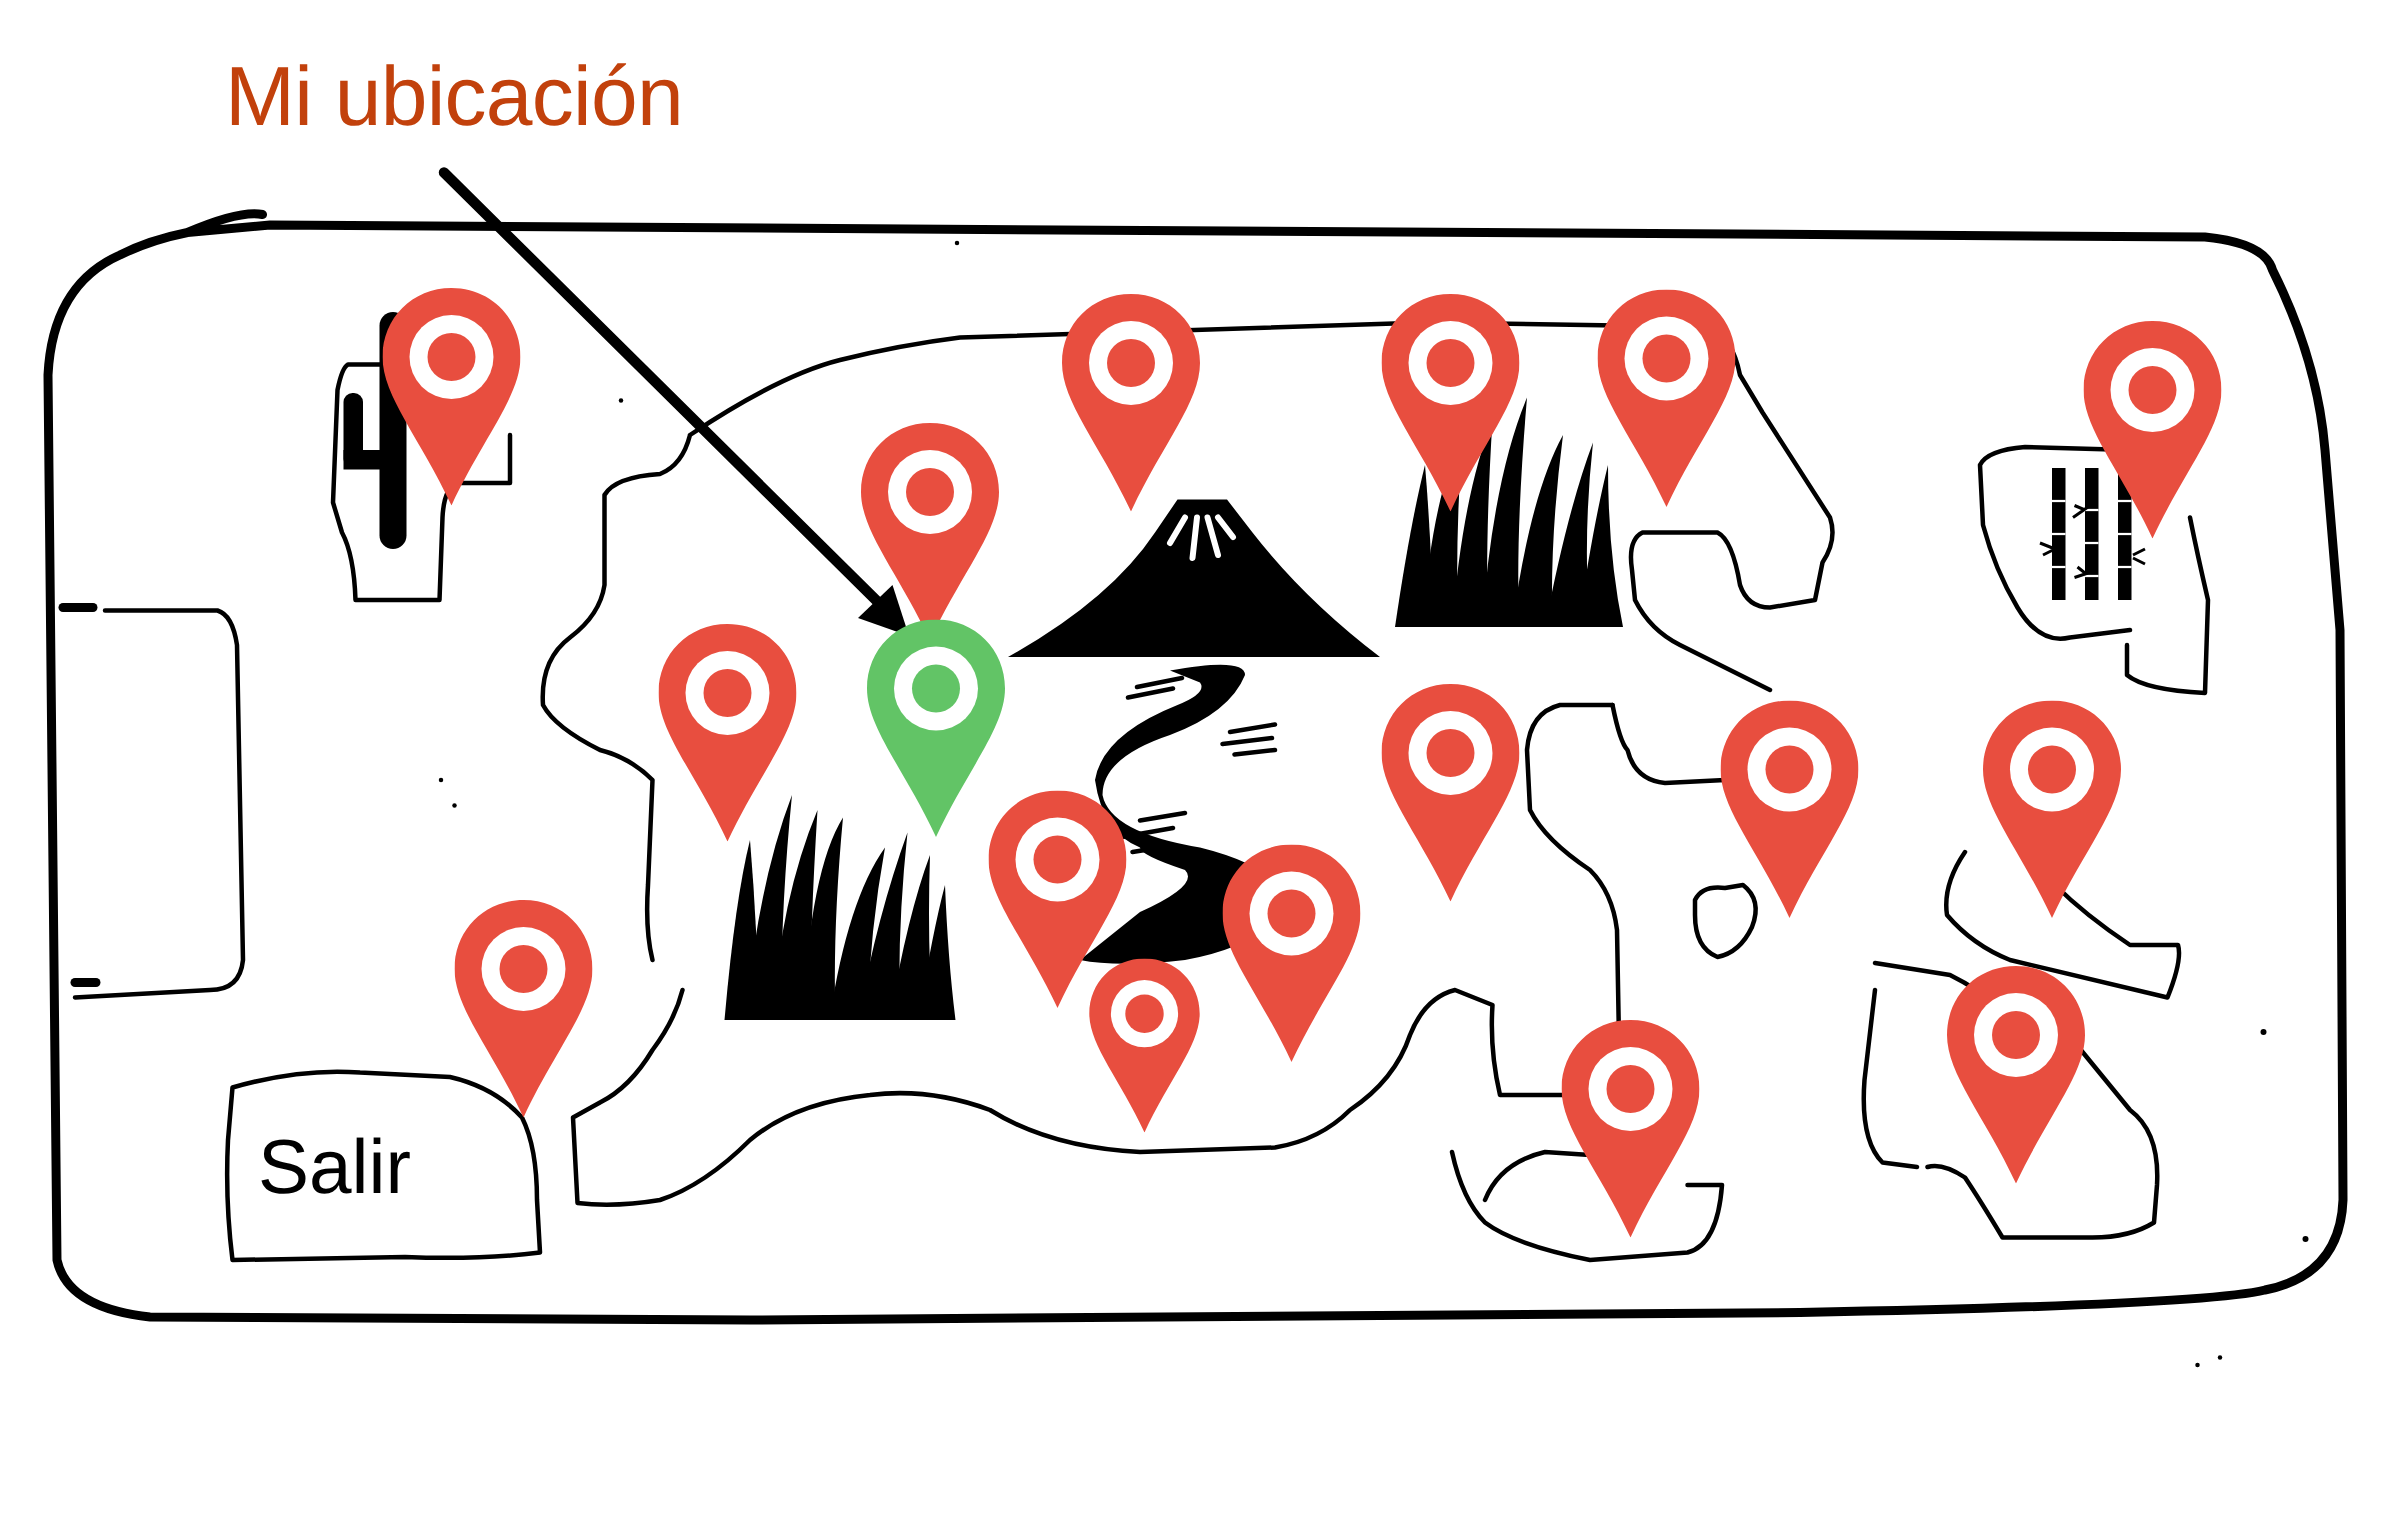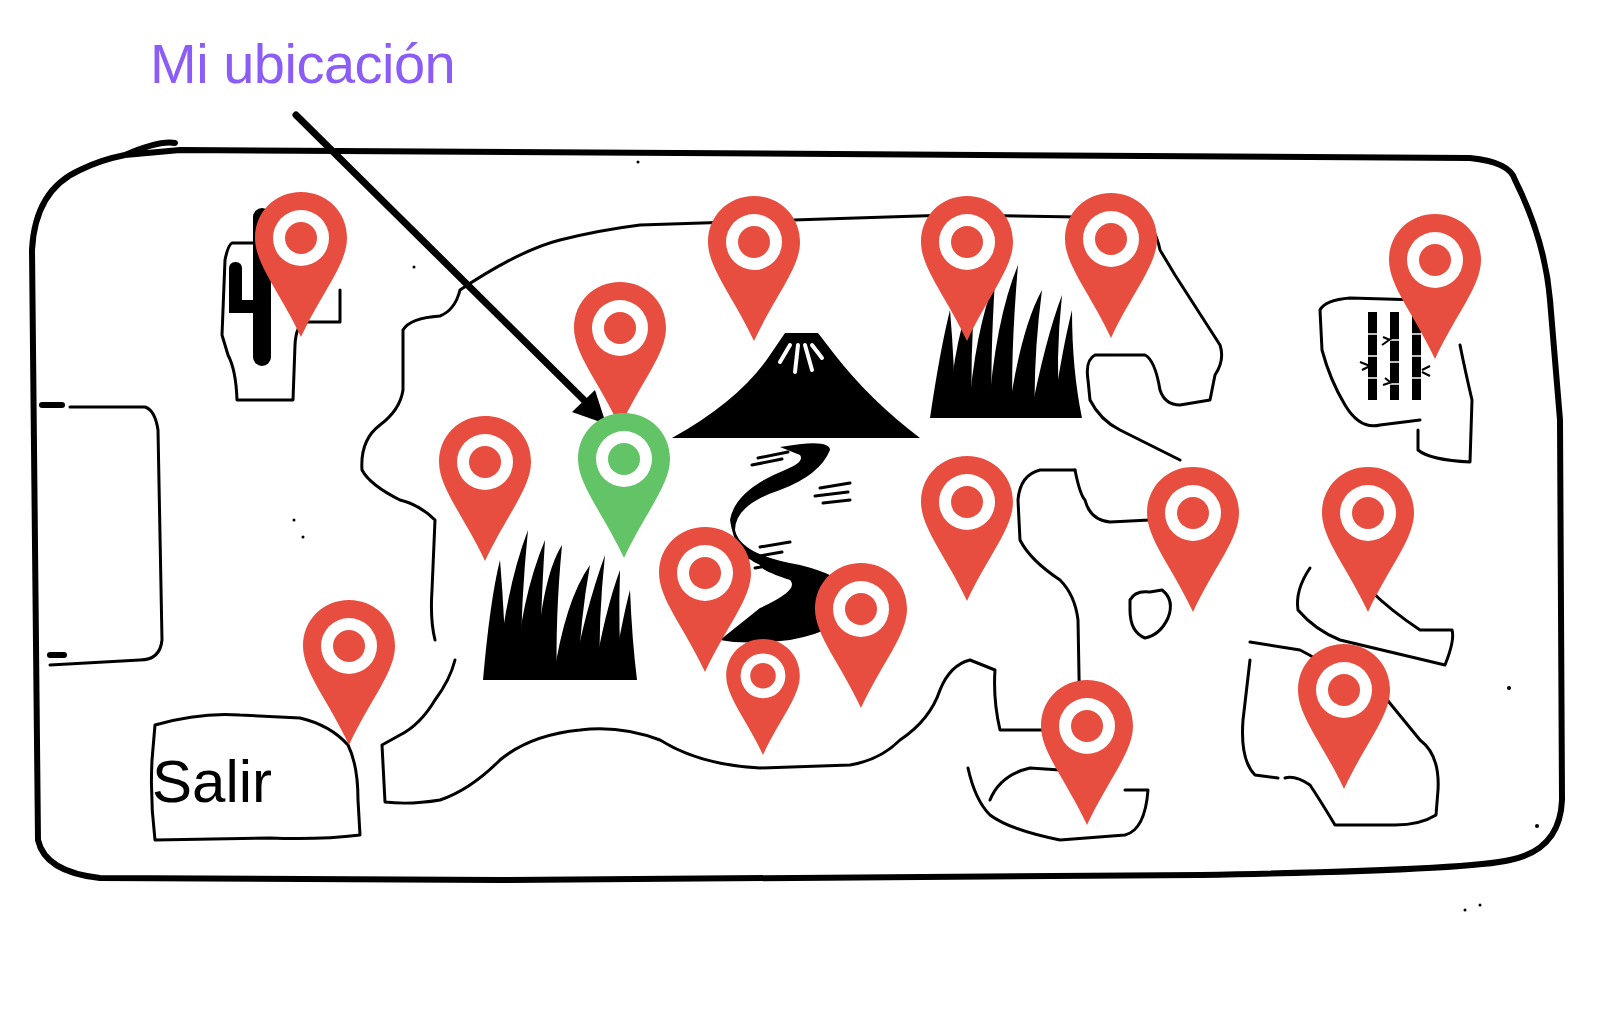--- a/index.html
+++ b/index.html
@@ -1,19 +1,19 @@
 <!DOCTYPE html>
 <html><head>
 <meta charset="utf-8">
 <style>
   html, body { margin: 0; padding: 0; background: #ffffff; }
   body { width: 1600px; height: 1015px; position: relative; overflow: hidden; font-family: "Liberation Sans", sans-serif; }
   #map-svg { position: absolute; left: 0; top: 0; width: 1600px; height: 1015px; }
-  .title-label { position: absolute; left: 150px; top: 36px; font-size: 56px; color: #8b5cf6; font-family: "Liberation Sans", sans-serif; letter-spacing: -0.5px; line-height: 1; }
-  .exit-label { position: absolute; left: 152px; top: 752px; font-size: 60px; color: #000; font-family: "Liberation Sans", sans-serif; line-height: 1; cursor: pointer; }
+  .title-label { position: absolute; left: 150px; top: 36px; font-size: 56px; color: #c2410c; font-family: "Liberation Sans", sans-serif; letter-spacing: -0.5px; line-height: 1; }
+  .exit-label { position: absolute; left: 172px; top: 752px; font-size: 51px; color: #000; font-family: "Liberation Sans", sans-serif; line-height: 1; cursor: pointer; }
   .pin { position: absolute; width: 92px; height: 145px; cursor: pointer; }
   .pin svg { width: 100%; height: 100%; display: block; }
   .outline { fill: none; stroke: #000; stroke-width: 3; stroke-linecap: round; stroke-linejoin: round; }
   .outline-bold { fill: none; stroke: #000; stroke-width: 6; stroke-linecap: round; stroke-linejoin: round; }
 </style>
 </head>
 <body>
 
 <svg id="map-svg" viewBox="0 0 1600 1015" xmlns="http://www.w3.org/2000/svg">
 

